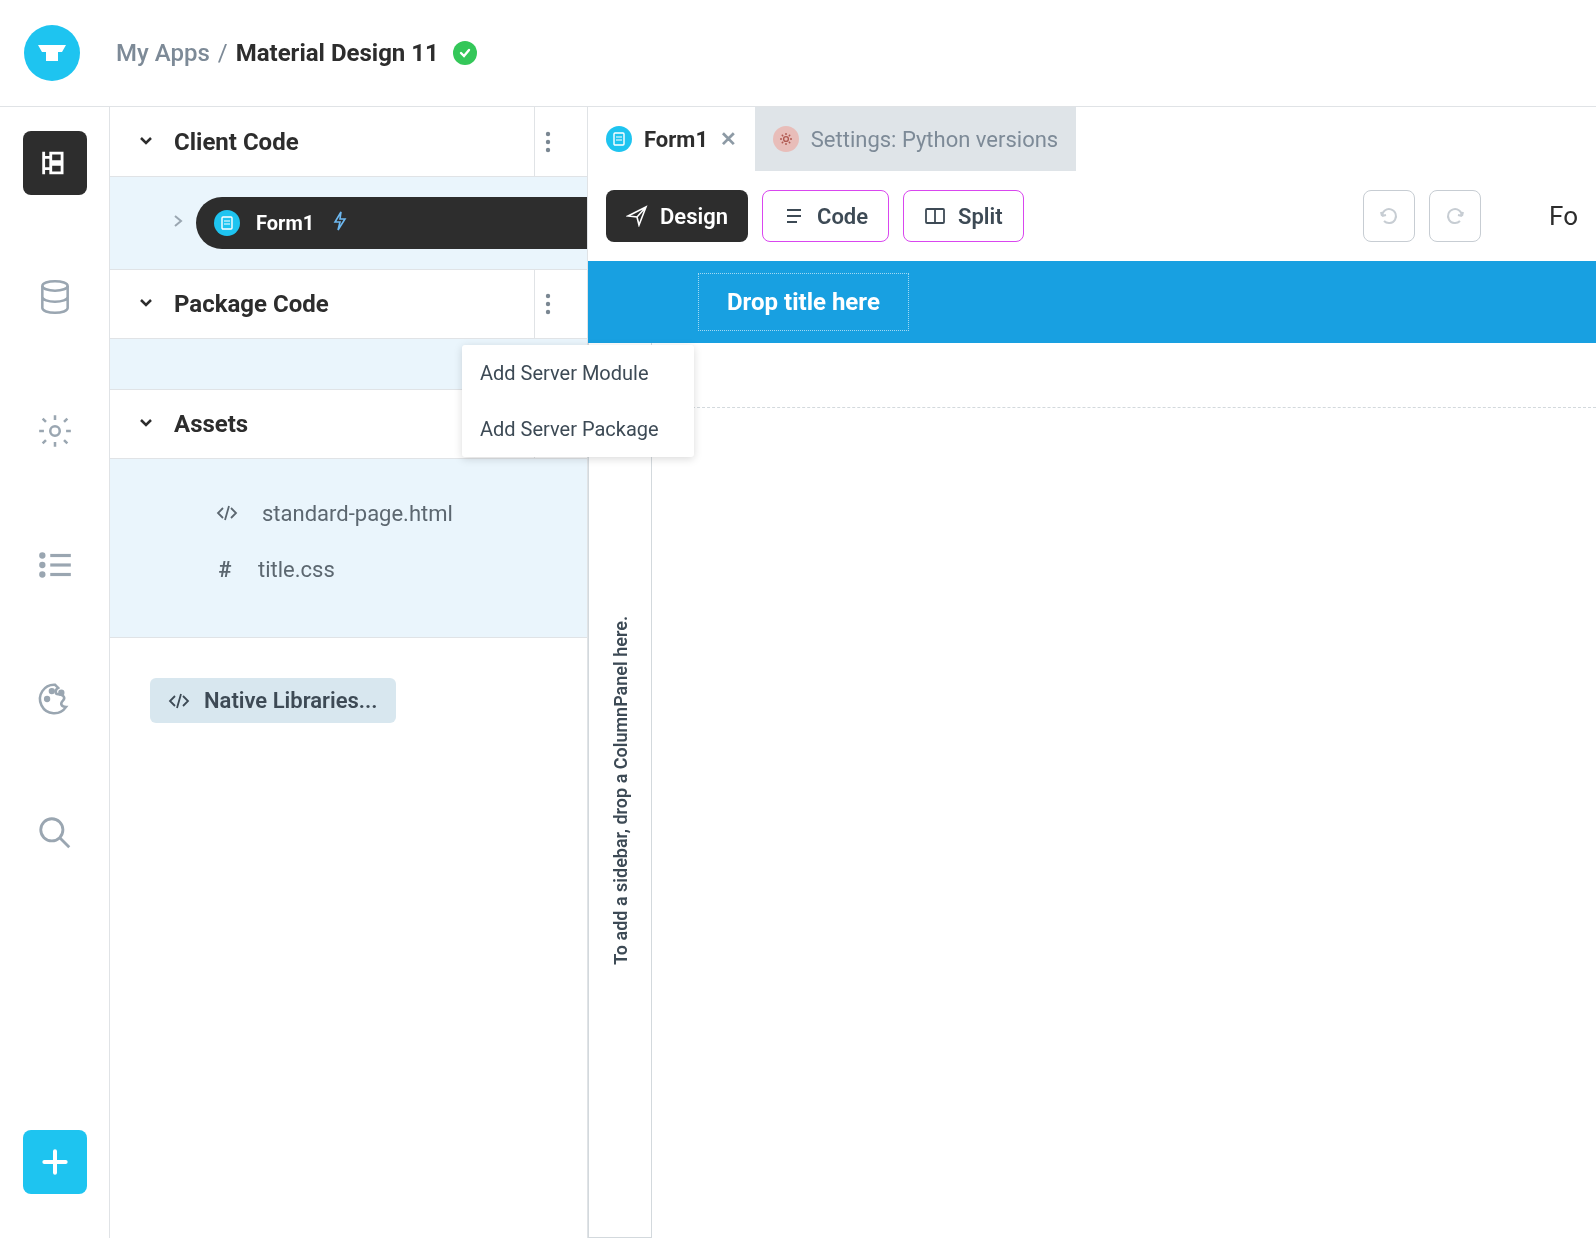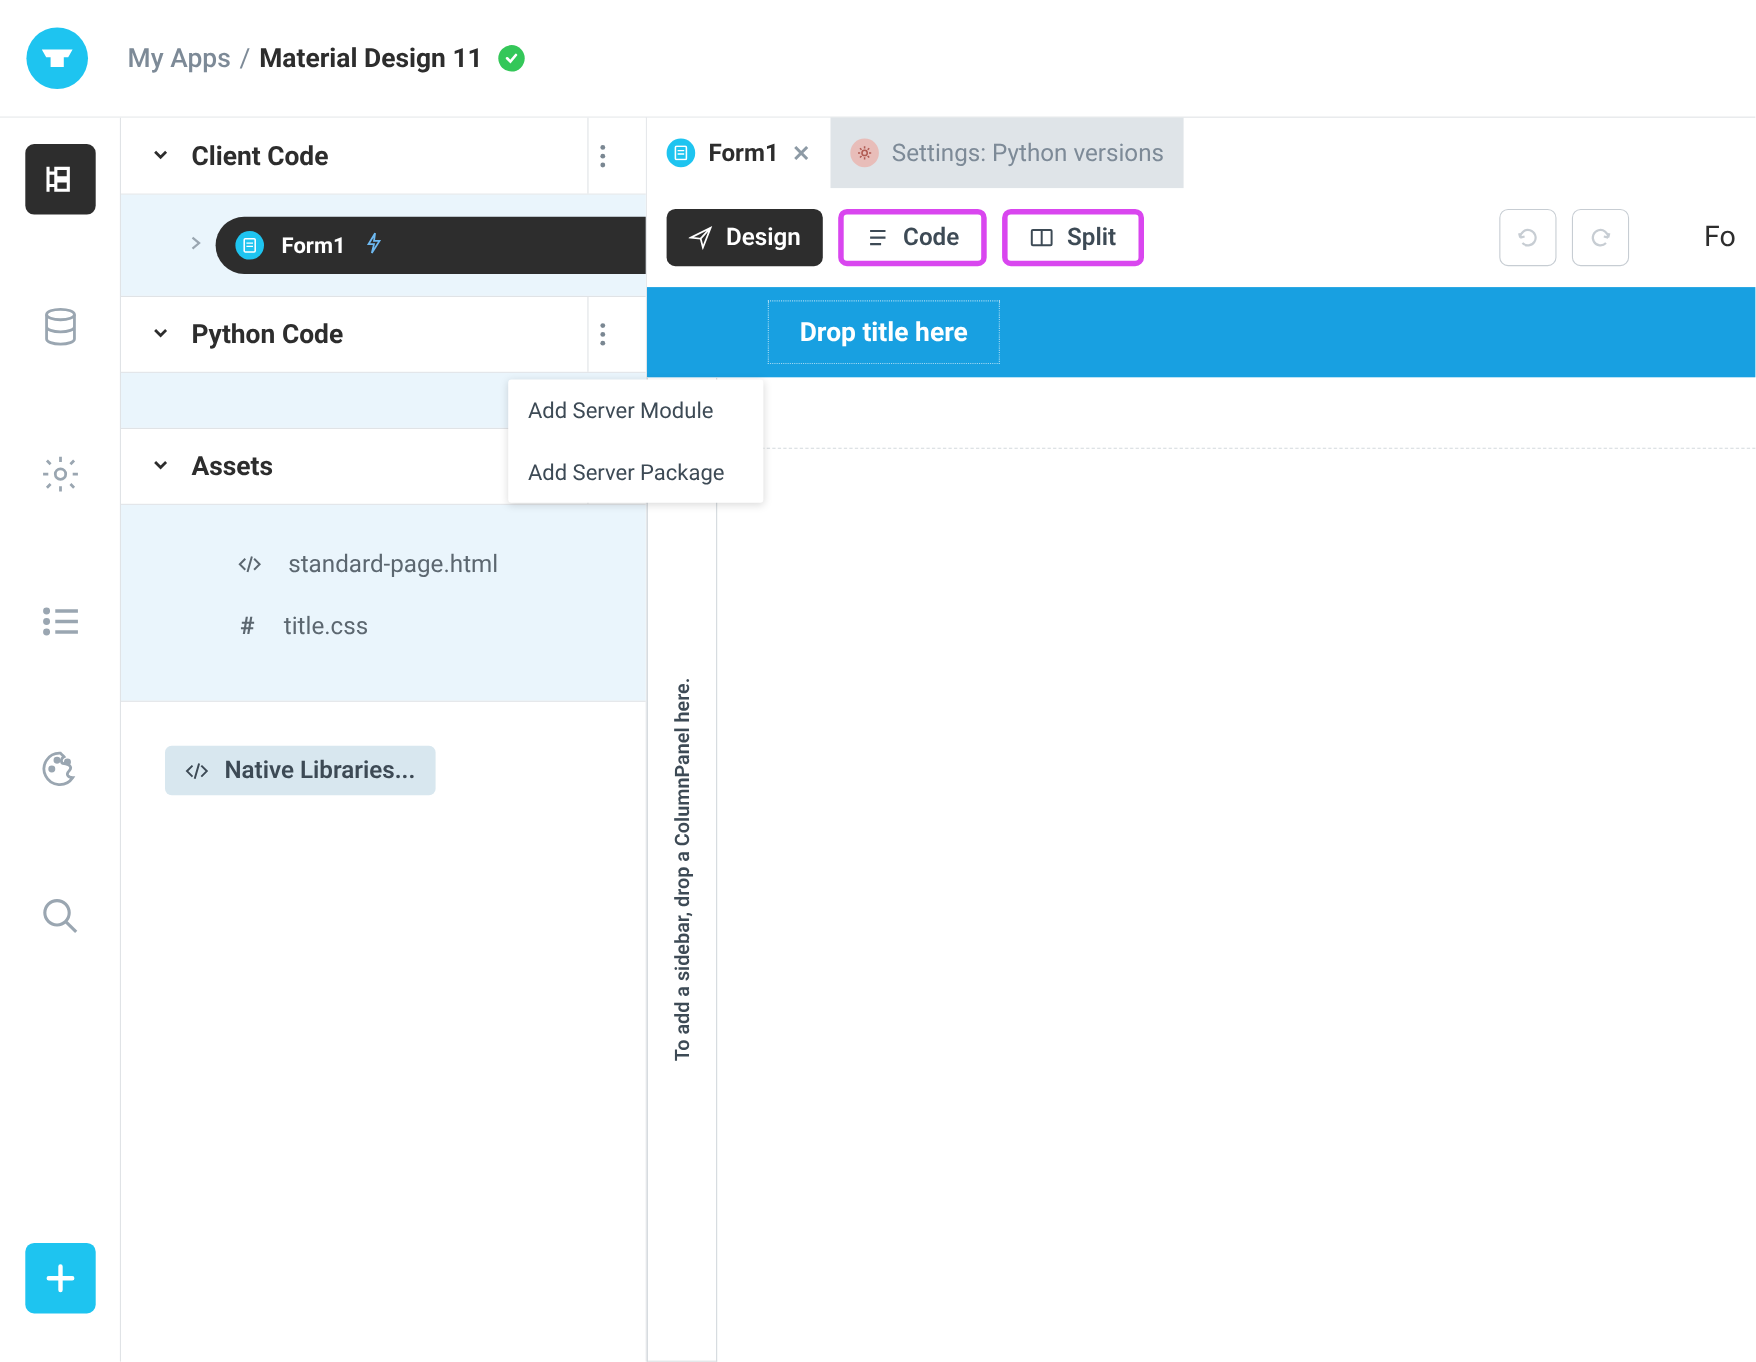--- a/index.html
+++ b/index.html
@@ -56,21 +56,21 @@
 .tab { display:flex; align-items:center; padding:0 18px; gap:12px; font-size:22px; }
 .tab.active { background:#fff; color:#2d2d2d; font-weight:700; }
 .tab.inactive { background:#dfe4e8; color:#7d8a97; }
 .tab .form-icon { width:26px; height:26px; background:#1ec4f0; border-radius:50%; display:flex; align-items:center; justify-content:center; }
 .tab .gear-icon { width:26px; height:26px; background:#e8bdb9; border-radius:50%; display:flex; align-items:center; justify-content:center; }
 .tab-close { color:#8d9aa5; cursor:pointer; font-size:20px; }
 
 .toolbar { height:90px; display:flex; align-items:center; padding:0 18px; gap:14px; }
 .tbtn { height:52px; border-radius:8px; display:flex; align-items:center; padding:0 20px; gap:12px; font-size:22px; font-weight:600; cursor:pointer; }
 .tbtn.dark { background:#2d2d2d; color:#fff; }
-.tbtn.light { background:#fff; border:5px solid #d946ef; color:#3d4a55; }
+.tbtn.light { background:#fff; border:1px solid #d946ef; color:#3d4a55; }
 .histbtn { width:52px; height:52px; border:1px solid #c7cdd3; border-radius:8px; display:flex; align-items:center; justify-content:center; cursor:pointer; }
 .spacer { flex:1; }
 .form-label-right { font-size:26px; font-weight:400; color:#2d2d2d; }
 
 .canvas-top { height:82px; background:#18a0e1; display:flex; align-items:center; padding:0 110px; }
 .drop-title { border:1px dotted rgba(255,255,255,0.6); color:#fff; font-size:24px; font-weight:700; padding:14px 28px; }
 
 .canvas-body { flex:1; display:flex; }
 .side-hint { width:64px; border:1px solid #d3d9dd; border-top:none; display:flex; align-items:center; justify-content:center; }
 .side-hint span { writing-mode:vertical-rl; transform:rotate(180deg); color:#3d4a55; font-size:18px; font-weight:600; padding:16px 0; }
@@ -178,21 +178,21 @@
                 <path d="M9 2 L3 12 h5 l-2 8 7-11 h-5 z" fill="none" stroke="#6db8f0" stroke-width="1.6"></path>
               </svg></span>
         </div>
       </div>
     </div>
 
     <div class="section-head">
       <span class="chev"><svg width="20" height="20" viewBox="0 0 20 20">
             <path d="M5 8 l5 5 5-5" stroke="#2d2d2d" stroke-width="2.5" fill="none"></path>
           </svg></span>
-      <span class="section-title">Python Code</span>
+      <span class="section-title">Package Code</span>
       <span class="dots">
           <svg width="6" height="24">
             <circle cx="3" cy="4" r="2.2" fill="#7a8792"></circle>
             <circle cx="3" cy="12" r="2.2" fill="#7a8792"></circle>
             <circle cx="3" cy="20" r="2.2" fill="#7a8792"></circle>
           </svg>
         </span>
     </div>
     <div class="section-body" style="height:50px"></div>
 

